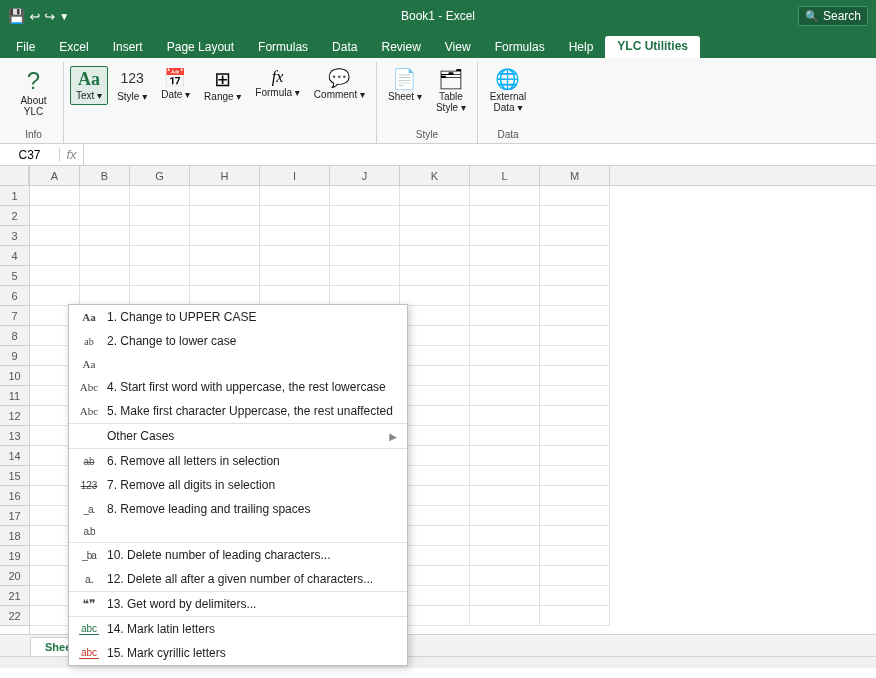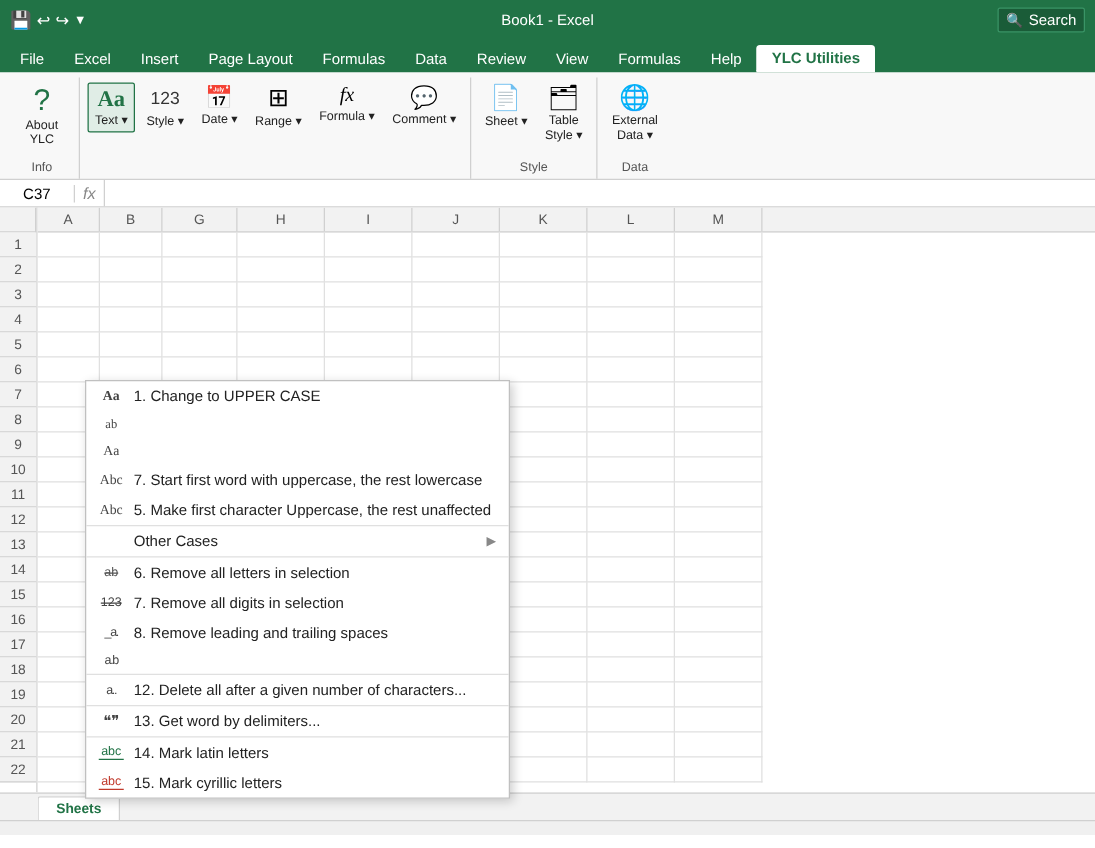--- a/index.html
+++ b/index.html
@@ -631,27 +631,28 @@
 
   <div class="scrollbar-h"></div>
 
   <div class="dropdown-menu">
     <div class="menu-item">
       <span class="item-icon" style="font-weight:bold; font-family:serif;">Aa</span>
       <span class="item-label">1. Change to UPPER CASE</span>
     </div>
     <div class="menu-item">
       <span class="item-icon" style="font-family:serif; font-size:10px;">ab</span>
+      <span class="item-label">2. Change to lower case</span>
     </div>
     <div class="menu-item">
       <span class="item-icon" style="font-family:serif; font-size:11px;">Aa</span>
     </div>
     <div class="menu-item">
       <span class="item-icon" style="font-family:serif; font-size:11px;">Abc</span>
-      <span class="item-label">7. Start first word with uppercase, the rest lowercase</span>
+      <span class="item-label">4. Start first word with uppercase, the rest lowercase</span>
     </div>
     <div class="menu-item">
       <span class="item-icon" style="font-family:serif; font-size:11px;">Abc</span>
       <span class="item-label">5. Make first character Uppercase, the rest unaffected</span>
     </div>
     <div class="menu-separator"></div>
     <div class="menu-item">
       <span class="item-icon"></span>
       <span class="item-label">Other Cases</span>
       <span class="item-arrow">▶</span>
@@ -667,20 +668,24 @@
     </div>
     <div class="menu-item">
       <span class="item-icon" style="font-size:10px; letter-spacing:-1px;">_a.</span>
       <span class="item-label">8. Remove leading and trailing spaces</span>
     </div>
     <div class="menu-item">
       <span class="item-icon" style="font-size:10px; letter-spacing:-1px;">a.b</span>
     </div>
     <div class="menu-separator"></div>
     <div class="menu-item">
+      <span class="item-icon" style="font-size:10px; letter-spacing:-1px;">_ba</span>
+      <span class="item-label">10. Delete number of leading characters...</span>
+    </div>
+    <div class="menu-item">
       <span class="item-icon" style="font-size:10px; letter-spacing:-1px;">a..</span>
       <span class="item-label">12. Delete all after a given number of characters...</span>
     </div>
     <div class="menu-separator"></div>
     <div class="menu-item">
       <span class="item-icon" style="font-size:12px;">❝❞</span>
       <span class="item-label">13. Get word by delimiters...</span>
     </div>
     <div class="menu-separator"></div>
     <div class="menu-item">

